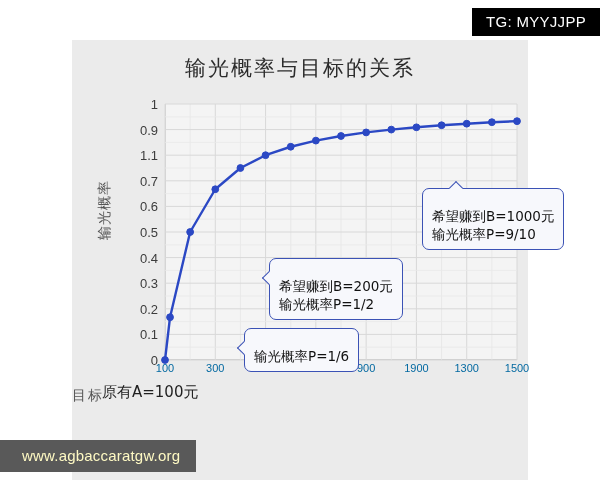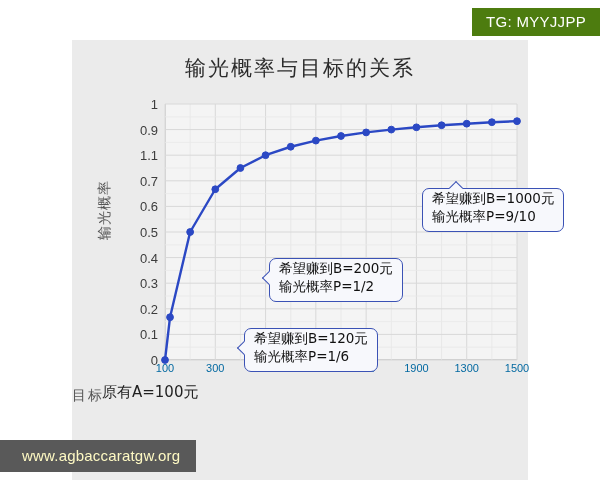--- a/index.html
+++ b/index.html
@@ -13,21 +13,21 @@
     font-family: "Liberation Sans", "DejaVu Sans", sans-serif;
     overflow: hidden;
     position: relative;
   }
 
   
   .tag-badge {
     position: absolute;
     top: 8px;
     right: 0px;
-    background: #4d7c0f;
+    background: #000000;
     color: #ffffff;
     font-size: 15px;
     letter-spacing: .3px;
     padding: 6px 14px 7px 14px;
     line-height: 1;
     white-space: nowrap;
   }
   .site-watermark {
     position: absolute;
     left: 0px;
@@ -141,21 +141,21 @@
     white-space: nowrap;
     font-family: "DejaVu Sans", "Liberation Sans", sans-serif;
   }
 
   
   .callout {
     position: absolute;
     background: #f7f8fc;
     border: 1.5px solid #3b52b5;
     border-radius: 7px;
-    padding: 0 9px 6px 9px;
+    padding: 18px 9px 6px 9px;
     font-size: 13.5px;
     line-height: 1.35;
     color: #111;
     white-space: nowrap;
     font-family: "DejaVu Sans", "Liberation Sans", sans-serif;
   }
   .callout .line { display: block; }
 
   .callout-b120  { left: 172px; top: 288px; }
   .callout-b200  { left: 197px; top: 218px; }
@@ -276,21 +276,20 @@
         <div class="x-tick" style="left: 150.857px;">700</div>
         <div class="x-tick" style="left: 201.143px;">900</div>
         <div class="x-tick" style="left: 251.429px;">1900</div>
         <div class="x-tick" style="left: 301.714px;">1300</div>
         <div class="x-tick" style="left: 352px;">1500</div>
       </div>
   </div>
 
   <div class="callout callout-b120">
     <span class="tail tail-left"></span>
-    <span class="line">希望赚到B=120元</span>
     <span class="line">输光概率P=1/6</span>
   </div>
 
   <div class="callout callout-b200">
     <span class="tail tail-left"></span>
     <span class="line">希望赚到B=200元</span>
     <span class="line">输光概率P=1/2</span>
   </div>
 
   <div class="callout callout-b1000">

